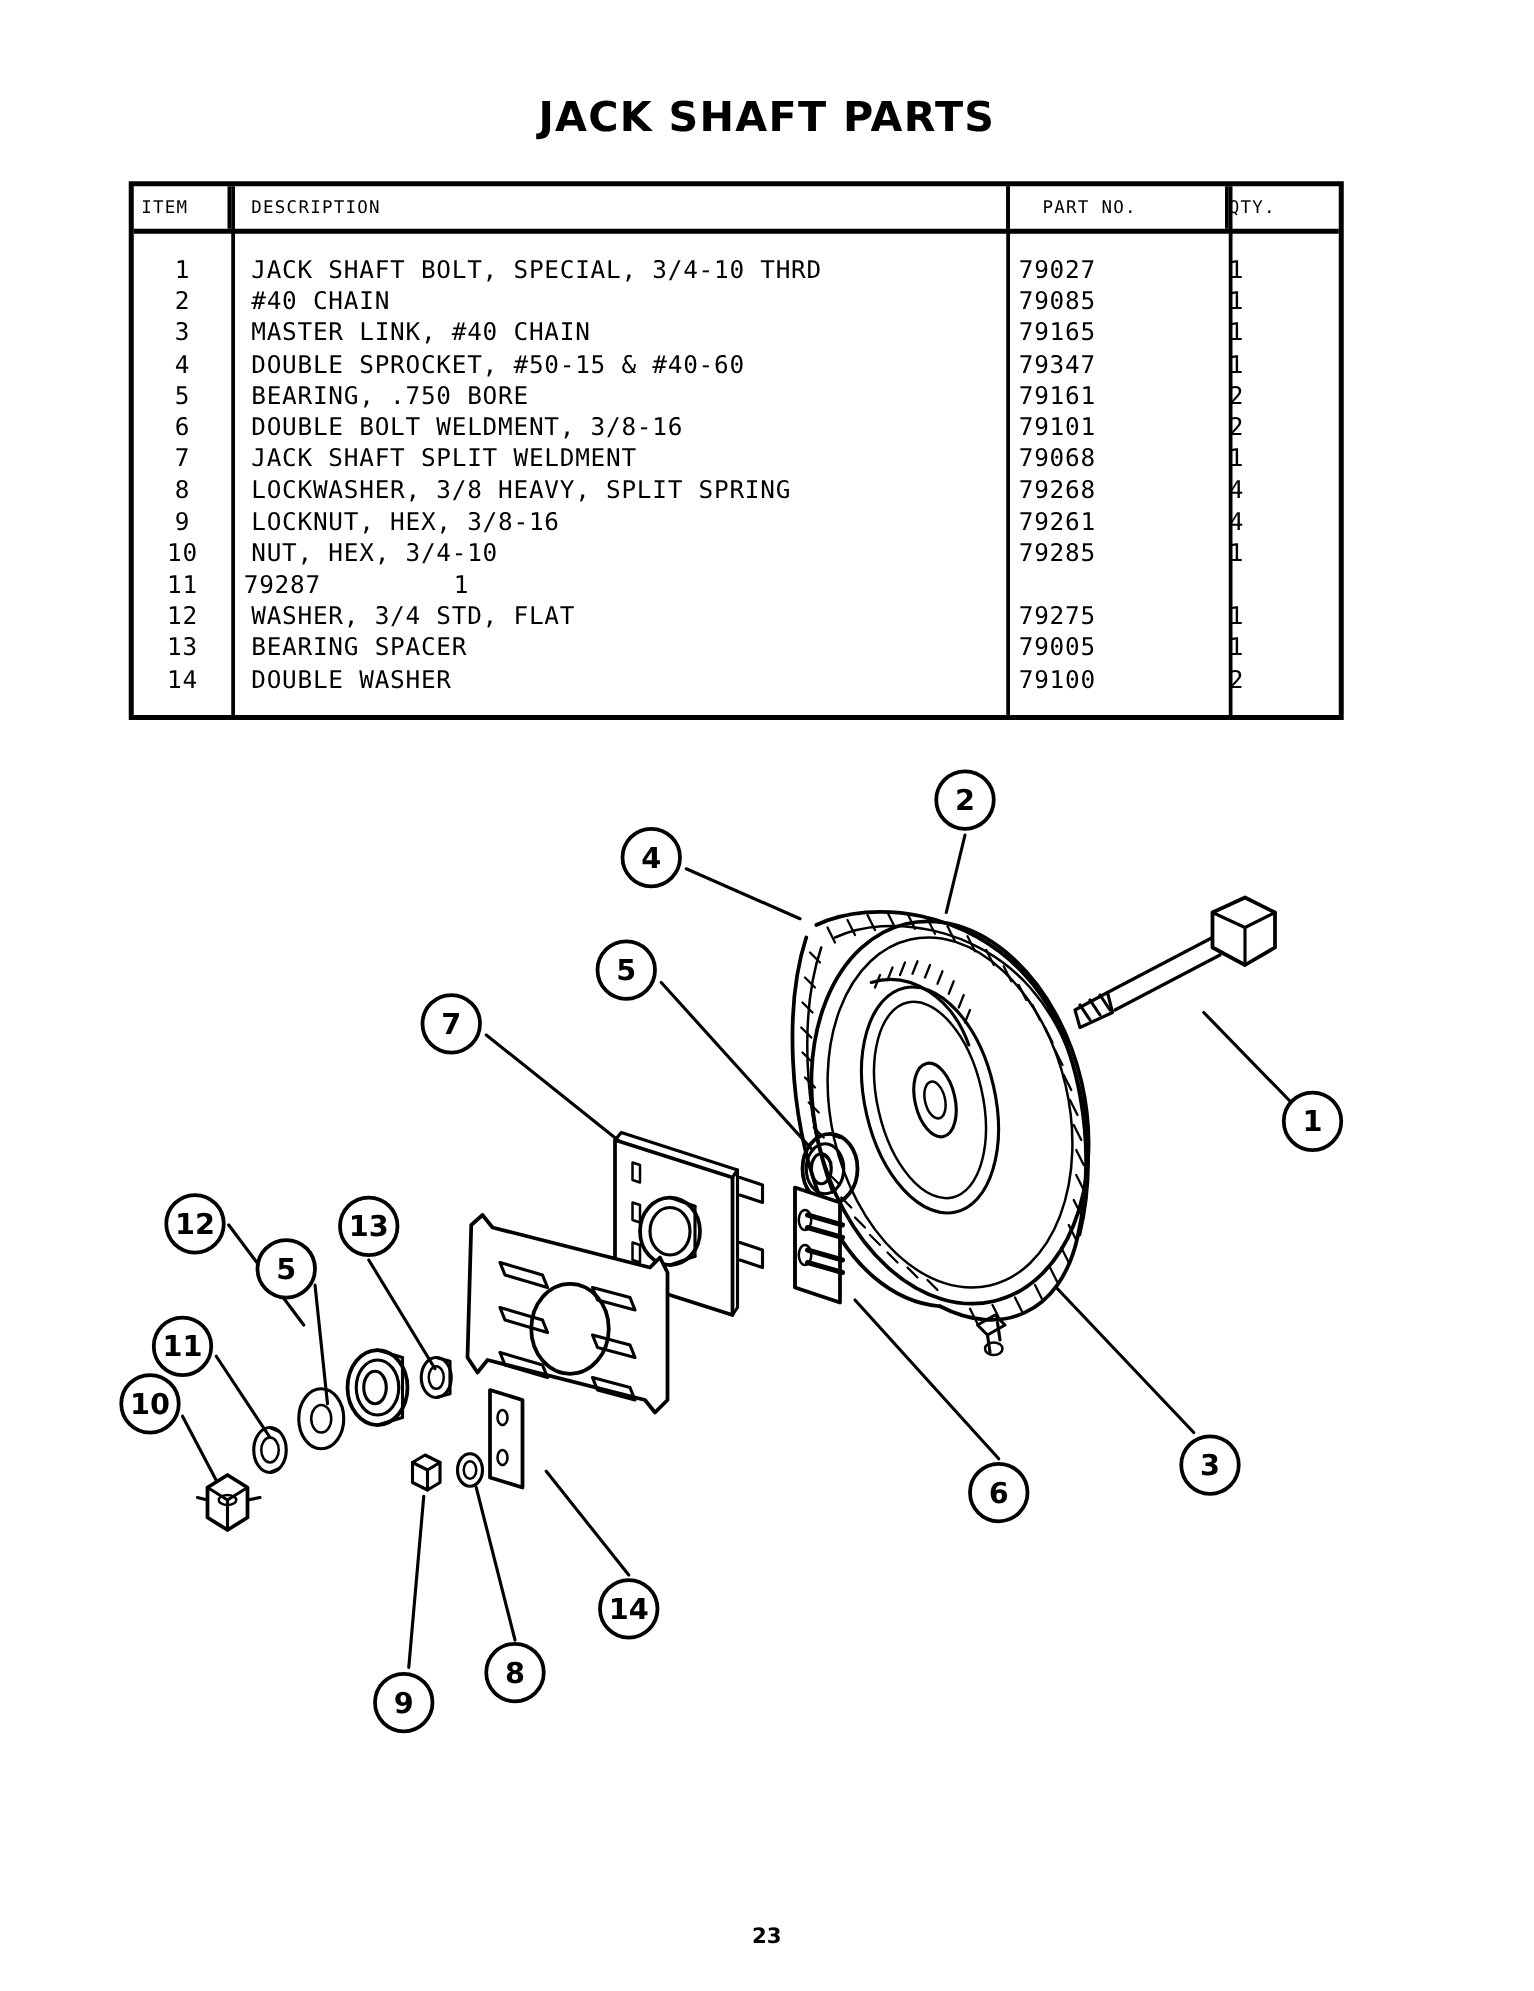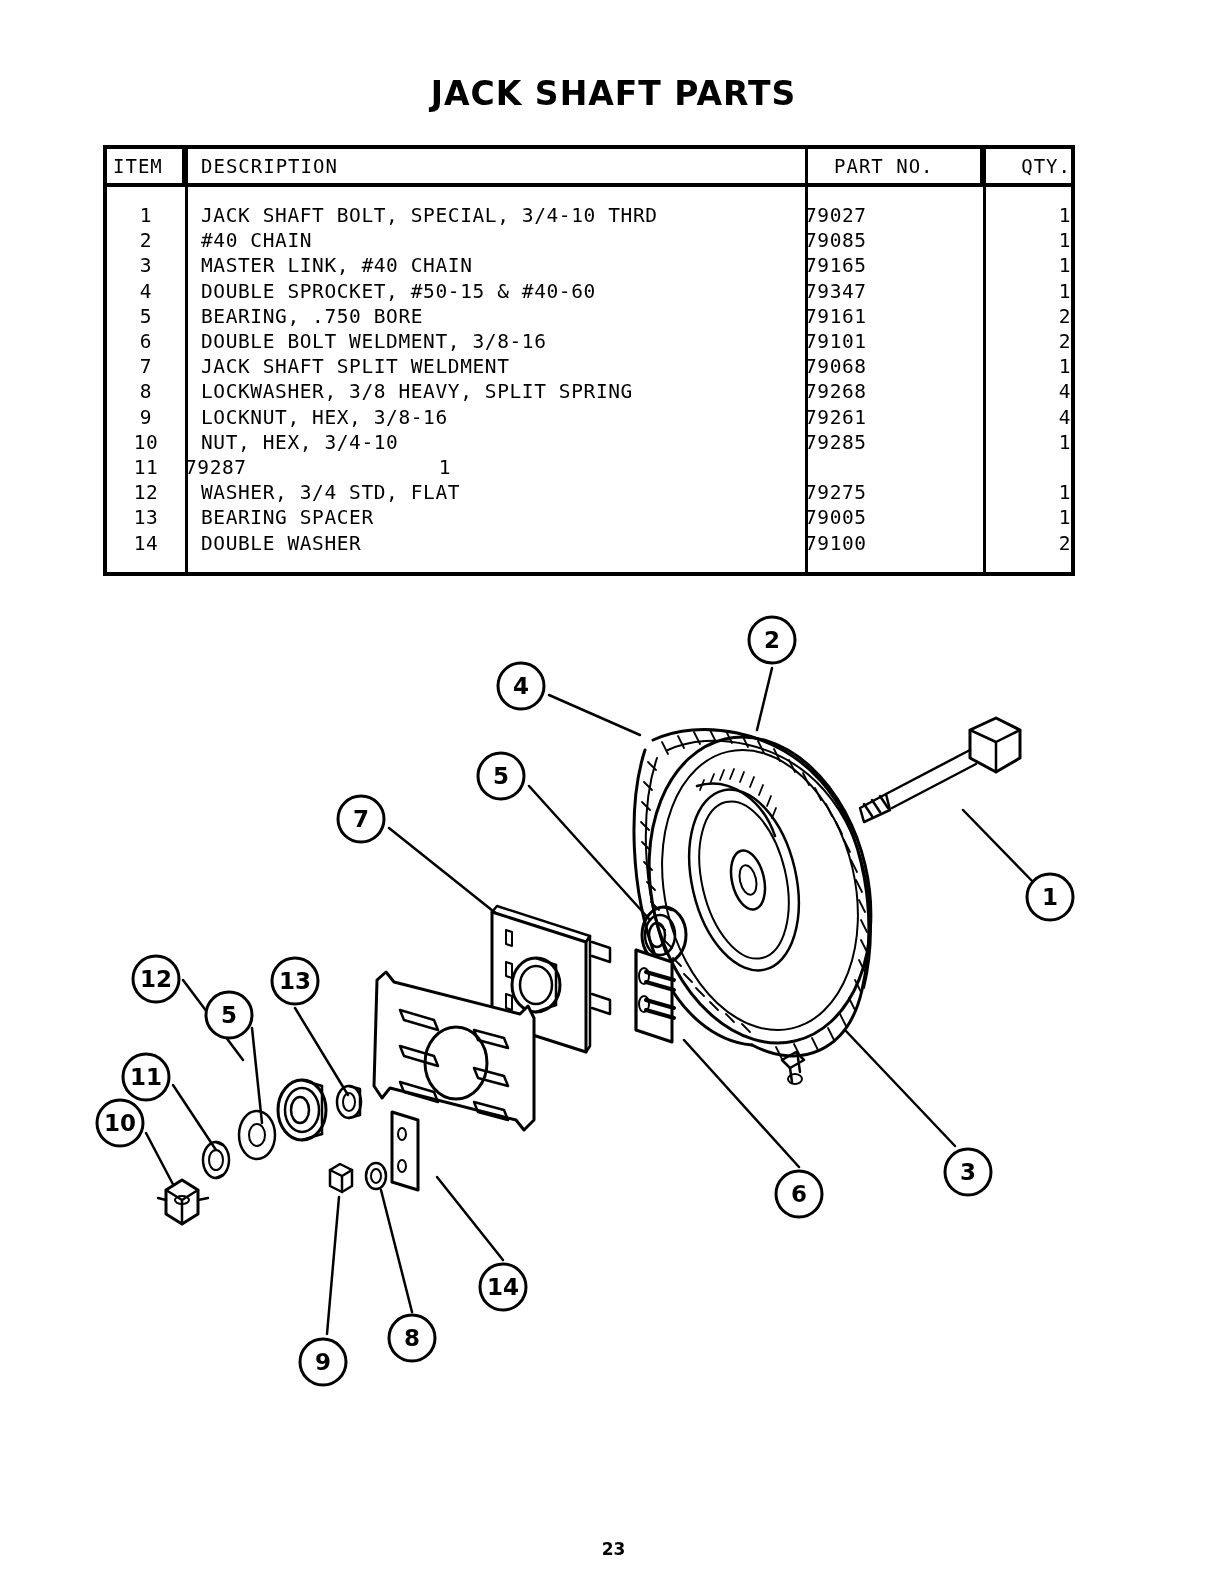--- a/index.html
+++ b/index.html
@@ -38,21 +38,21 @@
     top: 145px;
     left: 103px;
     width: 972px;
     border: 4px solid #000;
     box-sizing: border-box;
     background: #fff;
   }
   .pt-headrow {
     display: flex;
     border-bottom: 4px solid #000;
-    font-size: 19px;
+    font-size: 14px;
     letter-spacing: 1px;
     height: 34px;
     align-items: center;
   }
   .pt-body {
     padding-top: 16px;
     padding-bottom: 16px;
   }
   .pt-row {
     display: flex;
@@ -79,31 +79,32 @@
     padding-left: 16px;
   }
   .pt-headrow .c-desc {
     border-right: 0;
     height: 34px;
     line-height: 34px;
   }
   .c-part {
     width: 178px;
     box-sizing: border-box;
+    padding-left: 10px;
   }
   .pt-headrow .c-part {
     height: 34px;
     line-height: 34px;
     border-left: 3px solid #000;
     border-right: 3px solid #000;
     padding-left: 26px;
   }
   .c-qty {
     width: 88px;
-    text-align: right;
+    text-align: left;
     box-sizing: border-box;
   }
   .pt-headrow .c-qty {
     height: 34px;
     line-height: 34px;
   }
   .vline {
     position: absolute;
     top: 0;
     bottom: 0;

